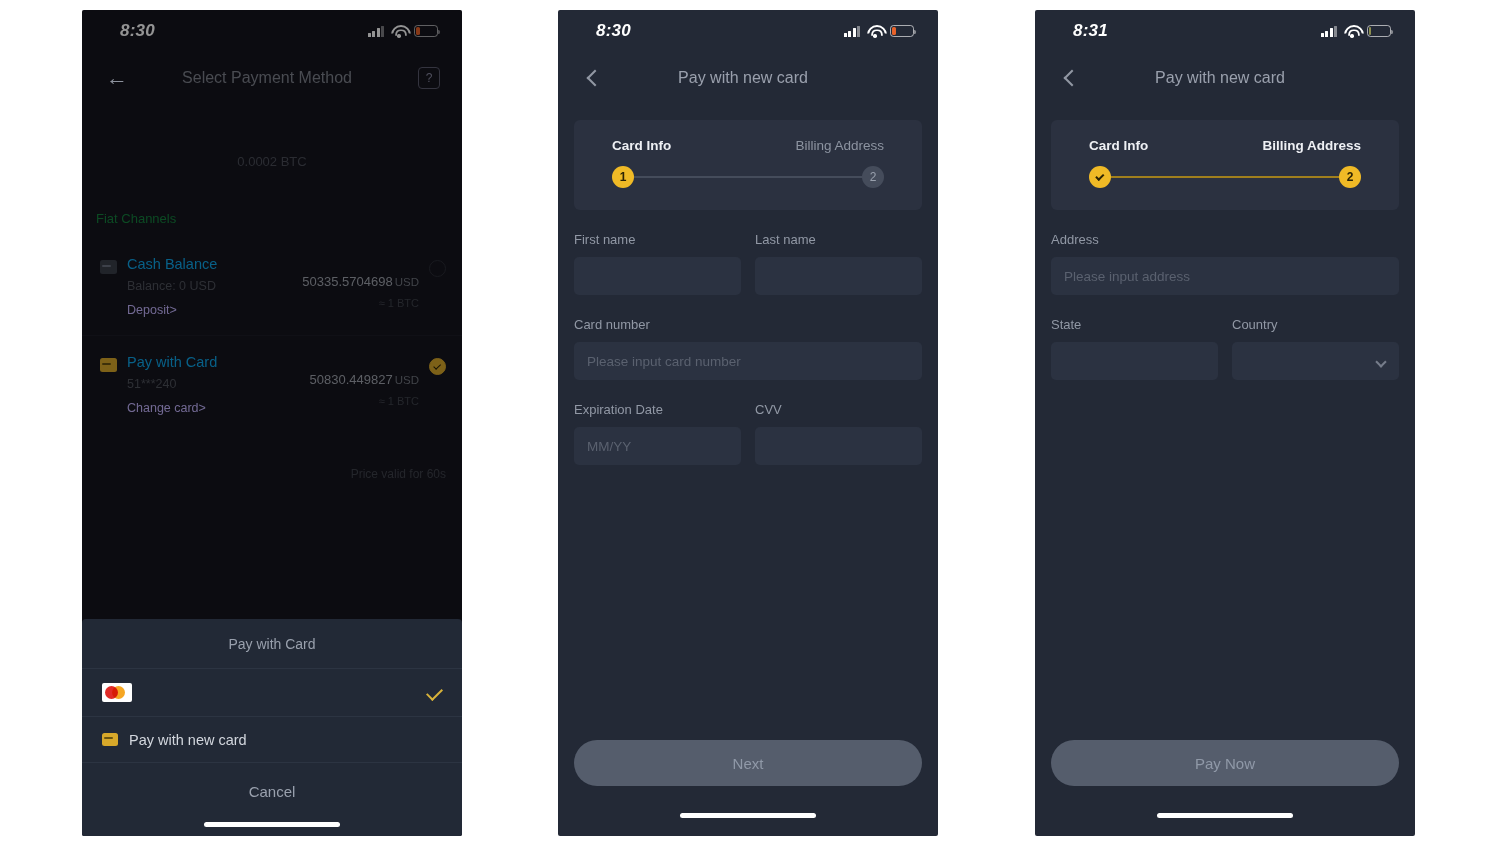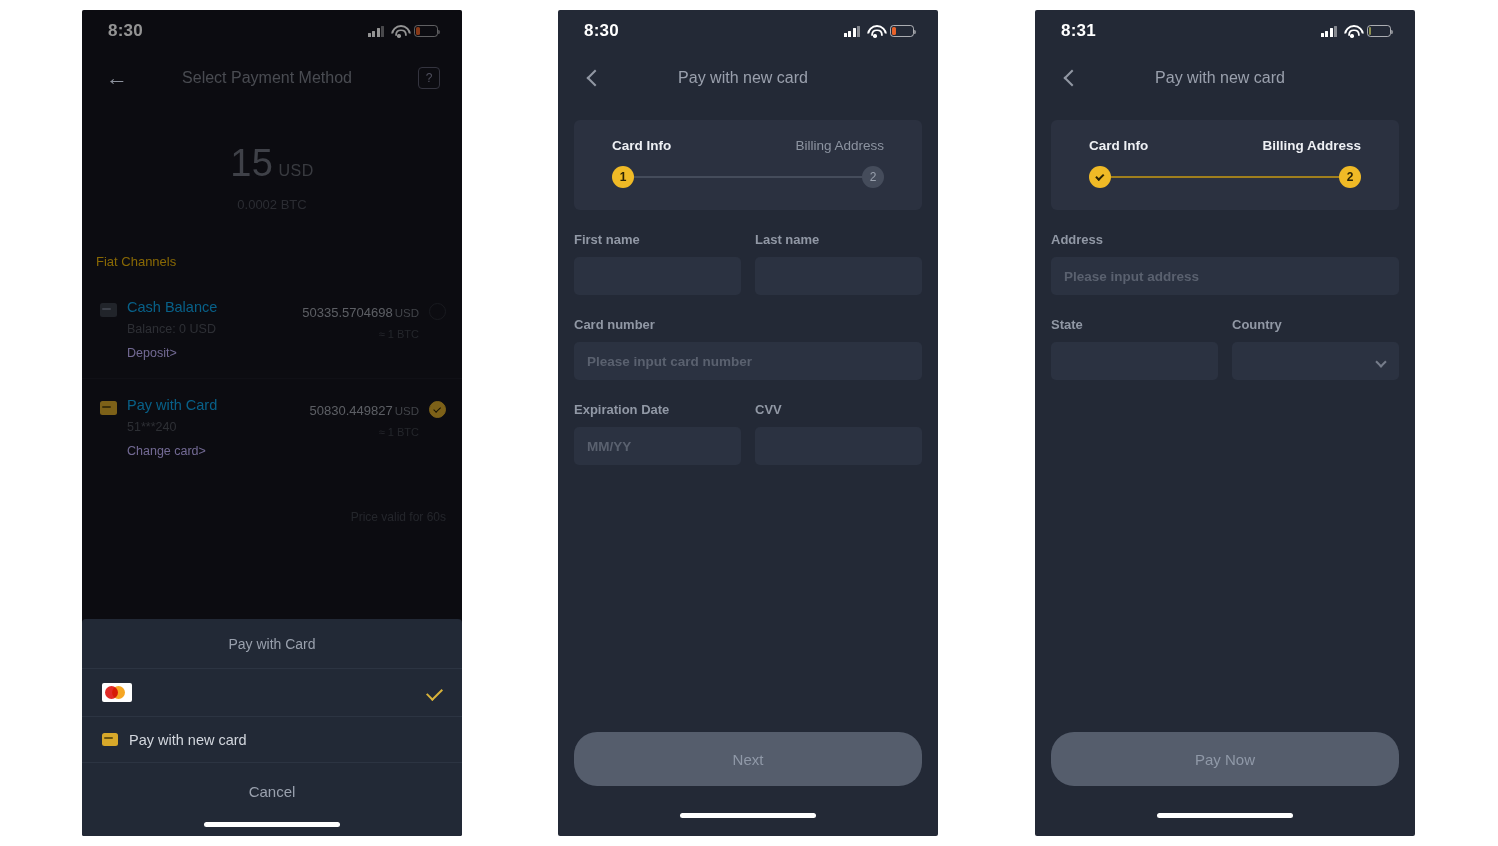--- a/index.html
+++ b/index.html
@@ -30,21 +30,22 @@
   #phone1 { left: 82px;   background: #15151e; }
   #phone2 { left: 558px;  background: #232936; }
   #phone3 { left: 1035px; background: #232936; }
 
   
   .statusbar {
     height: 42px;
     display: flex;
     align-items: center;
     justify-content: space-between;
-    padding: 0 24px 0 26px;
+    padding: 0 24px 0 38px;
+    font-style: italic;
   }
   .clock {
     font-size: 17px;
     font-weight: bold;
     color: #ffffff;
     letter-spacing: .2px;
   }
   .sysicons { display: flex; align-items: center; gap: 7px; }
   .bars { display: flex; align-items: flex-end; gap: 1.5px; height: 11px; }
   .bars i { display: block; width: 3px; background: #ffffff; border-radius: .5px; }
@@ -147,21 +148,21 @@
     color: #63666f;
   }
   .amount-sub {
     margin-top: 12px;
     font-size: 13px;
     color: #4a4d57;
   }
 
   .section-label {
     font-size: 13px;
-    color: #eab308;
+    color: #15803d;
     padding: 42px 0 0 14px;
   }
 
   
   .pay-row {
     display: flex;
     align-items: flex-start;
     padding: 18px 16px 18px 18px;
     border-top: 1px solid #1c1c26;
     position: relative;
@@ -182,21 +183,21 @@
   .row-icon.gold { background: #d8a82a; }
   .row-icon.gold::after {
     content: ""; position: absolute; left: 2px; top: 4.5px;
     width: 9px; height: 2px; background: #6a5410; border-radius: 1px;
   }
   .row-left { flex: 1; min-width: 0; }
   .row-title { font-size: 14.5px; color: #c6cad3; }
   #phone1 .row-title { color: #0ea5e9; }
   .row-sub { font-size: 12.5px; color: #4f525b; margin-top: 7px; }
   .row-link { font-size: 12.5px; color: #c4b5fd; margin-top: 10px; }
-  .row-right { text-align: right; margin-top: 6px; white-space: nowrap; }
+  .row-right { text-align: right; margin-top: 18px; white-space: nowrap; }
   .rate { font-size: 13px; color: #9fa3ac; }
   .rate .cur { font-size: 11.5px; color: #70747d; margin-left: 2px; }
   .rate-sub { font-size: 11px; color: #3f424b; margin-top: 8px; }
   .radio {
     width: 17px; height: 17px; border-radius: 50%;
     flex: none; margin: 4px 0 0 10px;
     border: 1.6px solid #2b2d36;
   }
   .radio.on {
     background: #d8a82a;
@@ -355,38 +356,38 @@
     background: #2b3241;
     border-radius: 5px;
     display: flex;
     align-items: center;
     padding: 0 13px;
     font-size: 13.5px;
     color: #5a616f;
     position: relative;
   }
   .finput.wide { width: 100%; }
-  .fgroup { margin-bottom: 22px; font-weight: bold; }
+  .fgroup { margin-bottom: 22px; }
   .chev-down {
     position: absolute;
     right: 14px; top: 16px;
     width: 8px; height: 8px;
     border-left: 2px solid #767d8b;
     border-bottom: 2px solid #767d8b;
     transform: rotate(-45deg);
   }
 
   
   .cta-wrap {
     position: absolute;
     left: 16px; right: 16px;
     bottom: 50px;
   }
   .cta {
-    height: 54px;
+    height: 46px;
     border-radius: 23px;
     background: #555d6c;
     display: flex;
     align-items: center;
     justify-content: center;
     font-size: 15px;
     color: #9099a8;
   }
   .phone-home {
     position: absolute;
@@ -418,23 +419,20 @@
       </div>
     </div>
 
     <div class="navbar">
       <div class="back-arrow">←</div>
       <div class="nav-title">Select Payment Method</div>
       <div class="help-icon">?</div>
     </div>
 
     <div class="amount-wrap">
-      <div class="amount-main">
-        <span>15</span><span class="cur">USD</span>
-      </div>
       <div class="amount-sub">0.0002 BTC</div>
     </div>
 
     <div class="section-label">Fiat Channels</div>
 
     <div style="margin-top:12px">
 
       <div class="pay-row">
         <div class="row-icon grey"></div>
         <div class="row-left">

